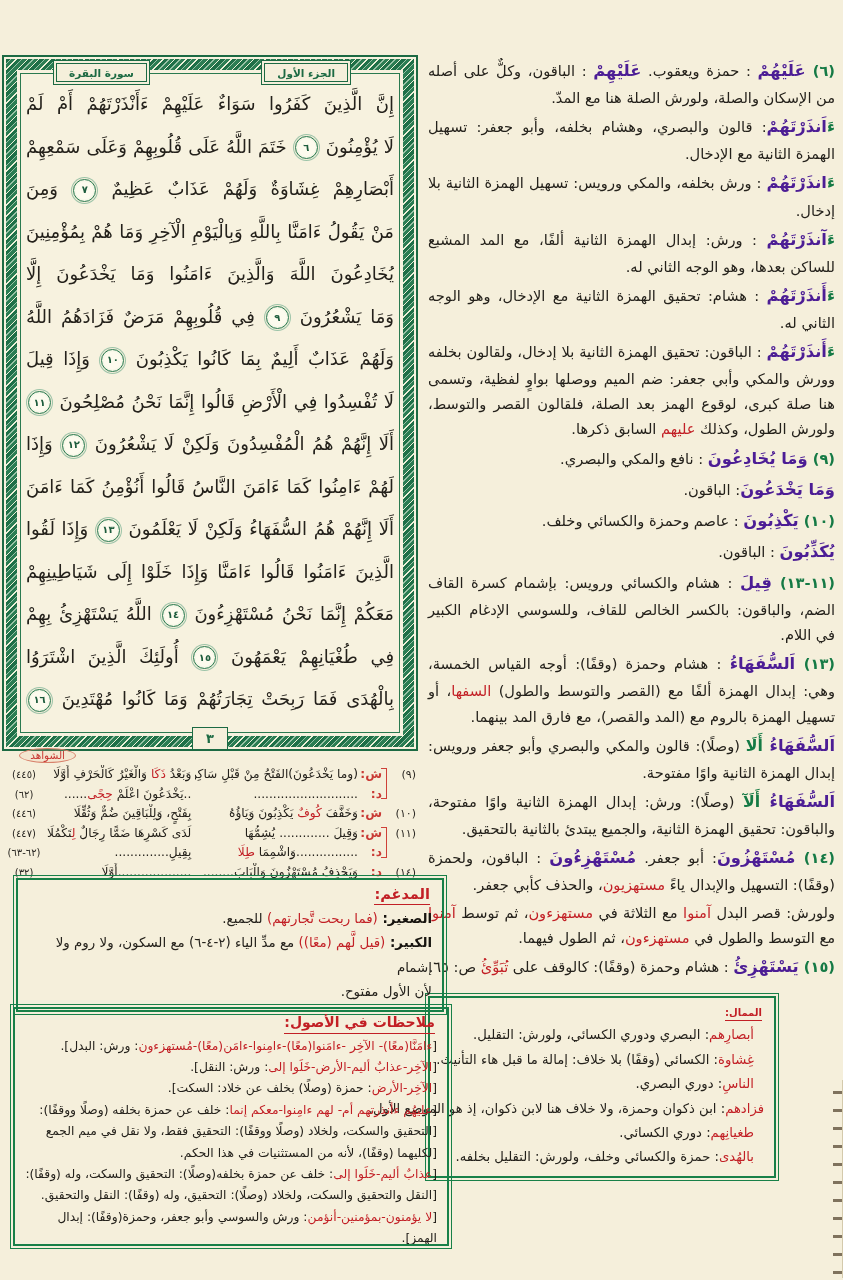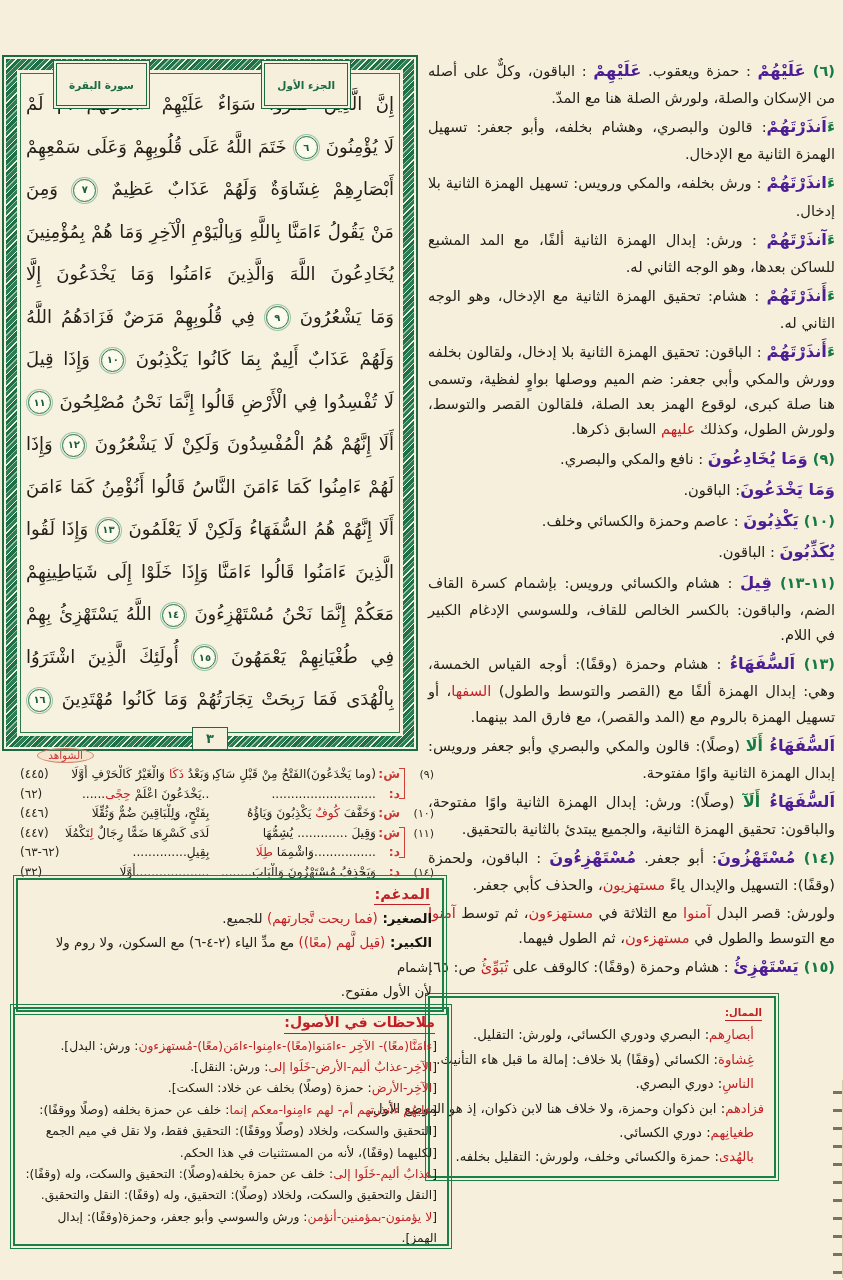--- a/index.html
+++ b/index.html
@@ -21,21 +21,21 @@
 
   
   .quran-frame{position:absolute;top:55px;left:2px;width:412px;height:692px;
         background:#f7f2df;border:2px solid #1c6a43;}
   .frame-band{position:absolute;inset:2px;border:11px solid transparent;
         border-image:repeating-linear-gradient(135deg,#1e6f47 0 3px,#98c2a5 3px 4px,#2b7d53 4px 7px,#ecf0d8 7px 8px) 11;}
   .inner-line{position:absolute;inset:16px;border:1.5px solid #2a7a50;}
   .cartouche{position:absolute;top:6px;height:17px;background:#f5efdb;
         border:1px solid #1c6a43;box-shadow:0 0 0 2px #f5efdb,0 0 0 3px #1c6a43;
         display:flex;align-items:center;justify-content:center;
-        font-size:10.5px;font-weight:700;color:#1c6a43;padding:12px 12px;z-index:3;white-space:nowrap;}
+        font-size:10.5px;font-weight:700;color:#1c6a43;padding:0 12px;z-index:3;white-space:nowrap;}
   .cartouche.juz{right:68px;} .cartouche.surah{left:52px;}
   .quran-text{position:absolute;top:26px;bottom:30px;left:22px;right:22px;
         display:flex;flex-direction:column;justify-content:space-between;z-index:2;}
   .qline{font-size:18px;font-weight:500;color:#2c6e4d;line-height:41px;height:41px;
         text-align:justify;text-align-last:justify;white-space:normal;overflow:hidden;}
   .pagenum-tab{position:absolute;bottom:-1px;left:50%;transform:translateX(-50%);
         width:34px;height:21px;background:#f5efdb;border:1.5px solid #1c6a43;
         display:flex;align-items:center;justify-content:center;
         font-size:13px;color:#1c6a43;font-weight:700;z-index:4;}
 
@@ -51,30 +51,30 @@
         border-bottom:1.5px solid #c21f25;margin:1px 2px 2px;line-height:1.4;}
   .bline{margin:0;text-align:right;}
   .bline.center{text-align:right;}
 
   .mumal{margin:14px 59px 0 0;position:relative;font-size:13.2px;}
   .mumal .box-title{font-size:10px;}
   .mumal .bline{white-space:nowrap;overflow:visible;line-height:1.85;padding-left:36px;}
   .mumal .bline.ind{padding-right:10px;}
 
   
-  .shawahid{position:absolute;top:748px;left:20px;width:414px;font-size:12.2px;color:#2a2722;}
+  .shawahid{position:absolute;top:748px;left:2px;width:414px;font-size:12.2px;color:#2a2722;}
   .shawahid-label{display:inline-block;margin:0 340px 2px 0;color:#c93a35;
         border:1.2px solid #d8826c;border-radius:50%;padding:0 10px 1px;
         font-size:10.5px;white-space:nowrap;background:rgba(236,190,160,.18);}
   .sh-row{display:flex;align-items:baseline;line-height:1.6;}
   .sh-num{width:34px;flex:none;font-size:11px;}
   .sh-sig{width:24px;flex:none;color:#c93a35;font-weight:700;}
   .sh-h1{flex:1.12;white-space:nowrap;overflow:hidden;}
   .sh-h2{flex:1;white-space:nowrap;overflow:hidden;padding-right:4px;}
-  .sh-ref{width:44px;flex:none;text-align:left;font-size:12px;}
+  .sh-ref{width:44px;flex:none;text-align:center;font-size:10px;}
   .sh-group{position:relative;}
   .sh-group .bracket{position:absolute;right:29px;top:3px;bottom:5px;width:5px;
         border:1.4px solid #cf4038;border-left:none;}
 
   
   .mudgham{position:absolute;top:878px;left:16px;width:404px;font-size:13.4px;}
   .mudgham .box-title{font-size:14.5px;}
   .mudgham .bline{line-height:1.8;}
   .mulahazat{position:absolute;top:1007px;left:13px;width:412px;height:226px;
         overflow:hidden;font-size:12.3px;}

